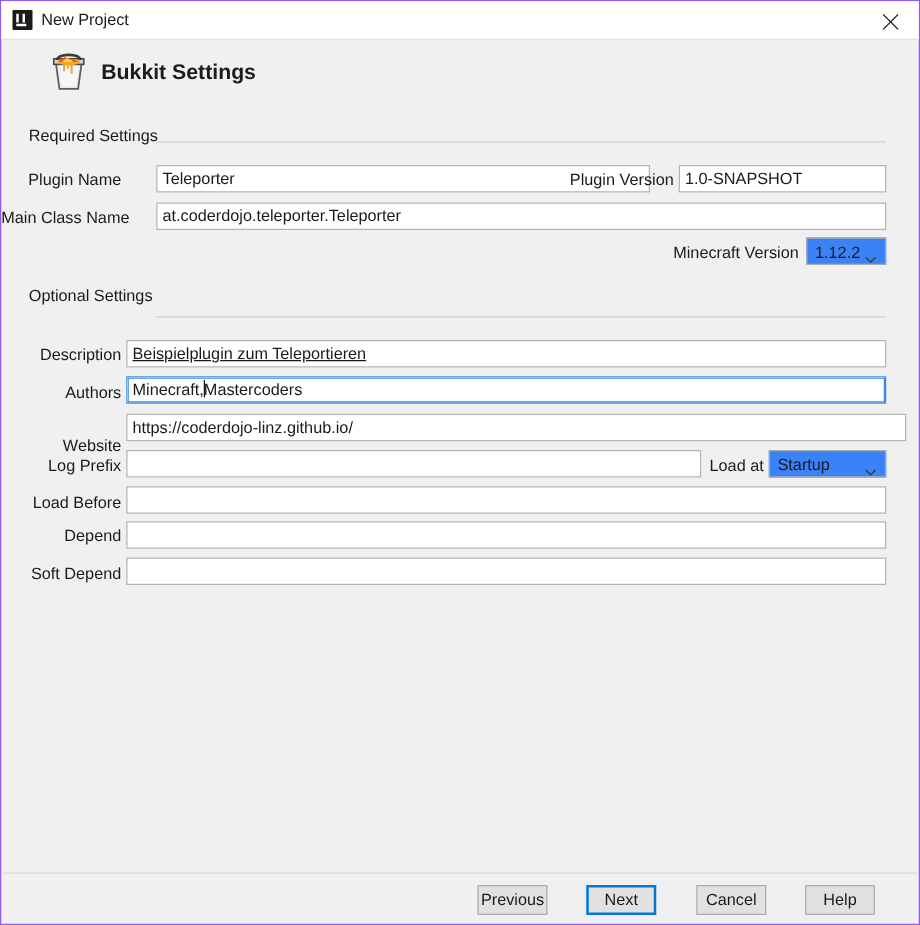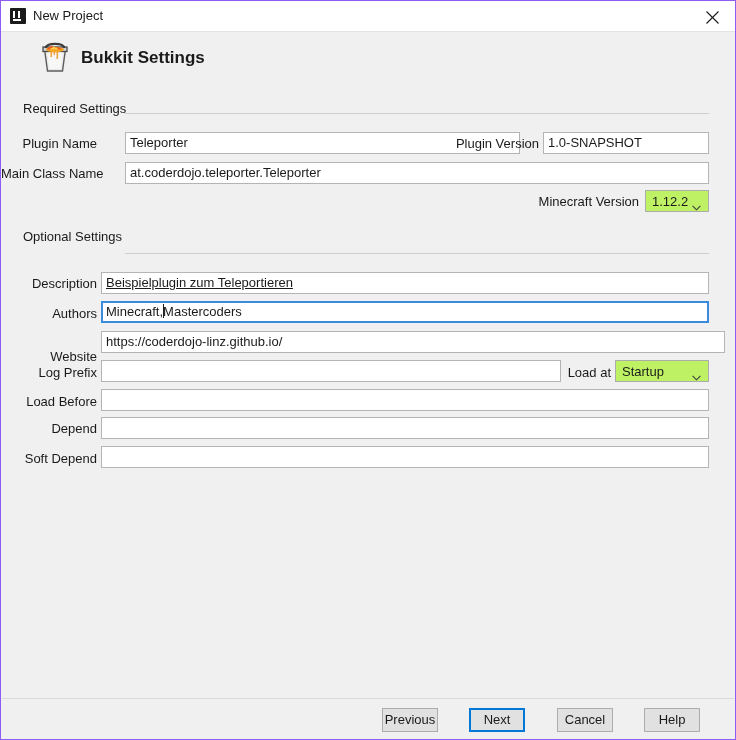--- a/index.html
+++ b/index.html
@@ -131,21 +131,21 @@
     height: 14px;
     background: #1a1a1a;
     vertical-align: -2px;
     margin: 0 -1px 0 0;
   }
 
   .combo {
     position: absolute;
     box-sizing: border-box;
     height: 22px;
-    background: #bef264;
+    background: #3b82f6;
     border: 1px solid #acacac;
     font-size: 13px;
     color: #1a1a1a;
     cursor: default;
   }
   .combo .combo-value {
     position: absolute;
     left: 6px; top: 2px;
     line-height: 17px;
     white-space: nowrap;

